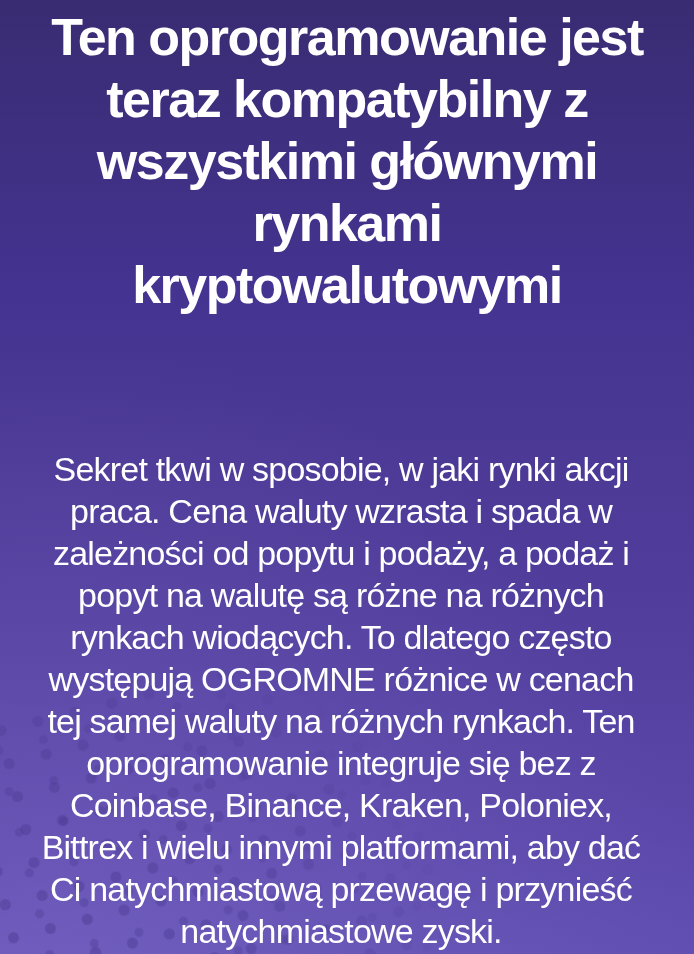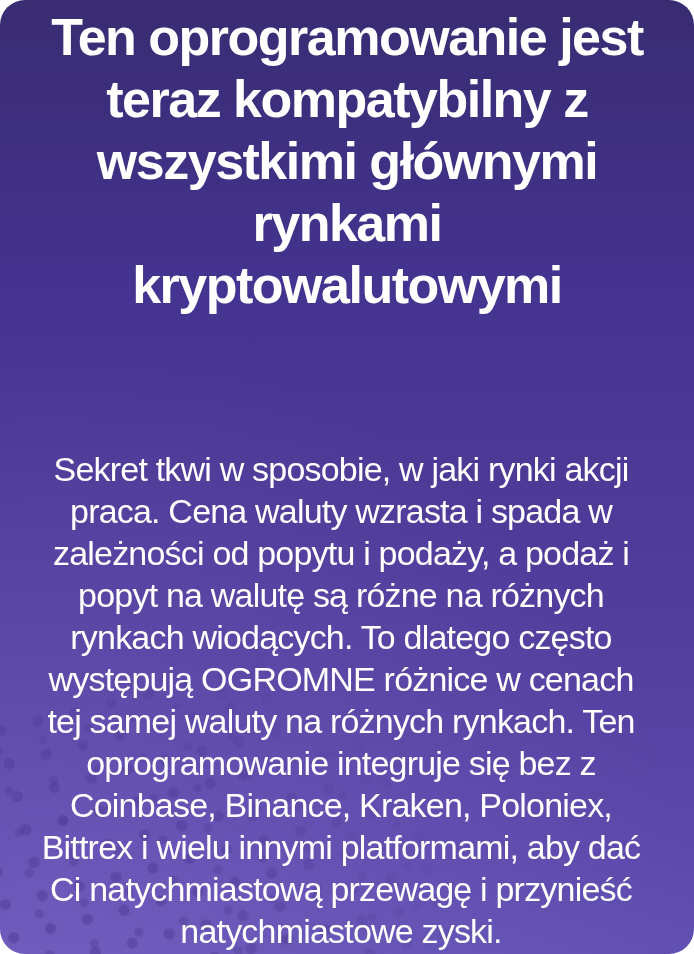--- a/index.html
+++ b/index.html
@@ -13,21 +13,20 @@
     overflow: hidden;
     background: linear-gradient(180deg,
       #392c72 0%,
       #443390 30%,
       #4d3a97 50%,
       #53409f 70%,
       #5b48aa 88%,
       #6150b2 100%);
     font-family: "Liberation Sans", sans-serif;
     color: #ffffff;
-    border-radius: 25px;
   }
   
   .glow {
     position: absolute;
     left: 0;
     bottom: 0;
     width: 100%;
     height: 100%;
     background: radial-gradient(circle at 8% 104%,
       rgba(140,118,210,0.35) 0%,

